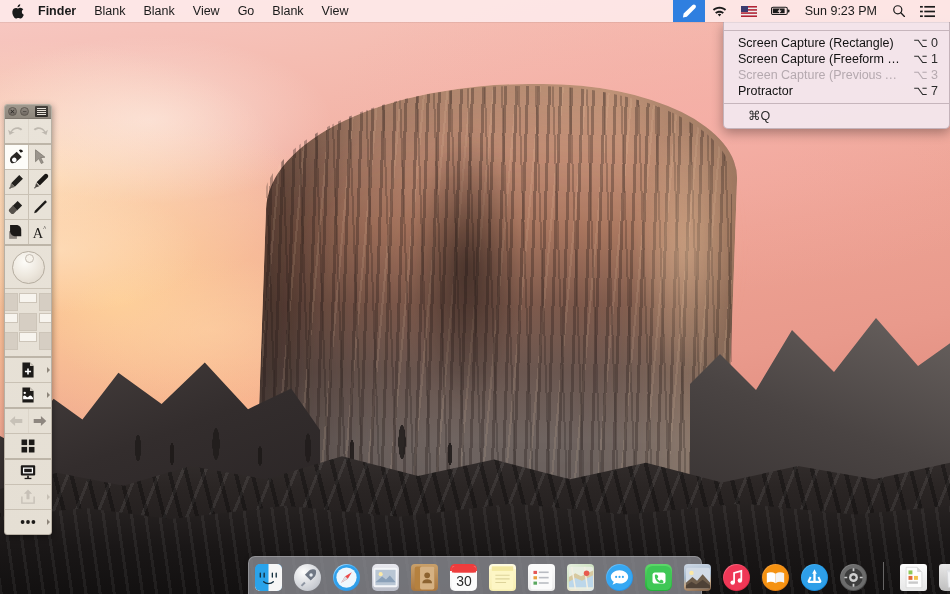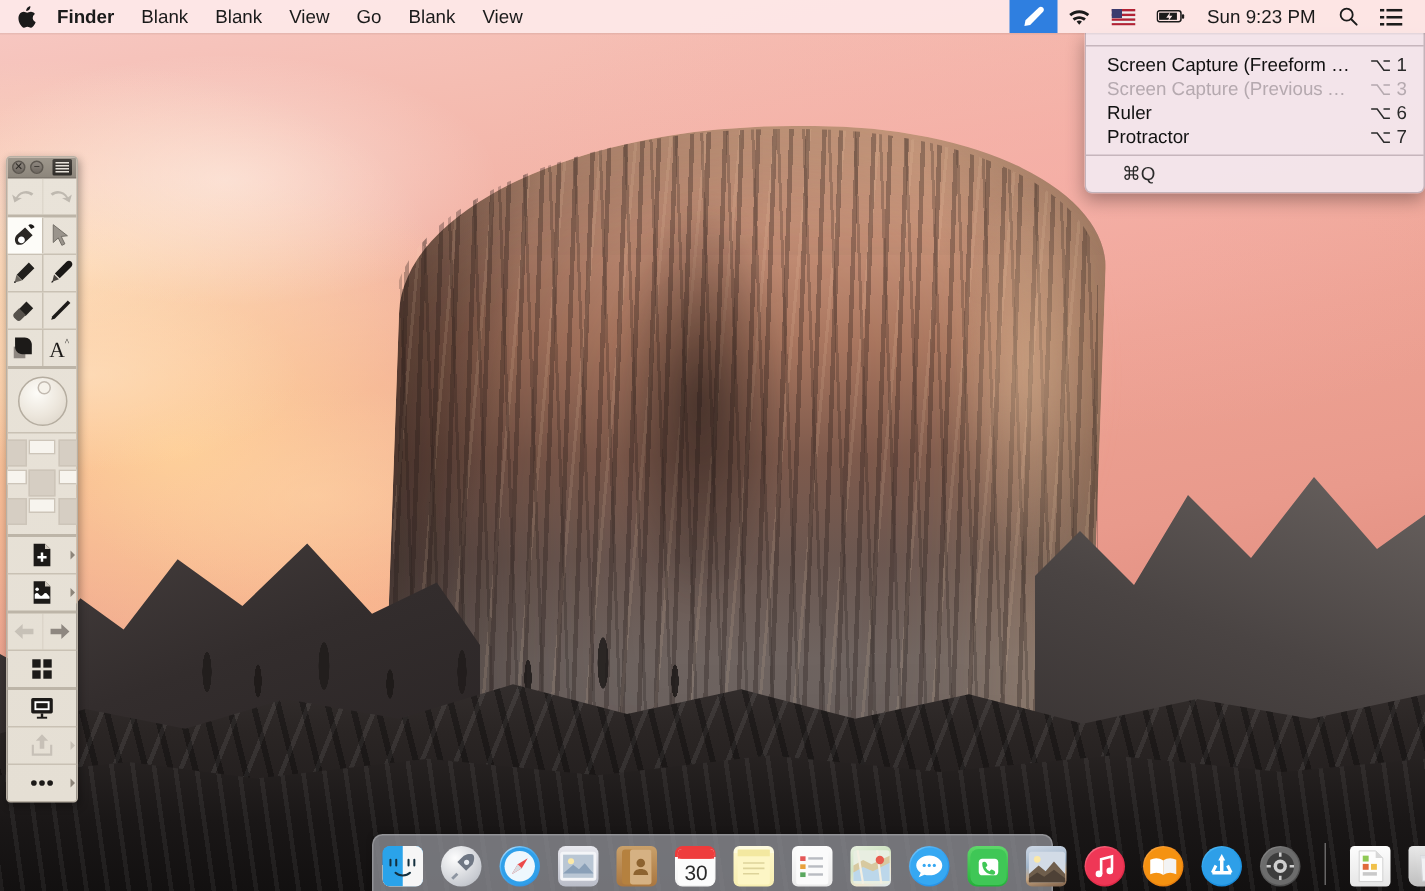--- a/index.html
+++ b/index.html
@@ -357,30 +357,30 @@
     </div>
   </div>
 </div>
 
 <div id="screenink-menu">
 
   <div class="mi-sep"></div>
 
   <div>
     <div class="mi">
+      <span class="label">Screen Capture (Rectangle)</span>
+      <span class="key">⌥ 0</span>
+    </div>
+    <div class="mi">
       <span class="label">Screen Capture (Freeform Shape)</span>
       <span class="key">⌥ 1</span>
     </div>
     <div class="mi disabled">
       <span class="label">Screen Capture (Previous Area)</span>
       <span class="key">⌥ 3</span>
-    </div>
-    <div class="mi">
-      <span class="label">Ruler</span>
-      <span class="key">⌥ 6</span>
     </div>
     <div class="mi">
       <span class="label">Protractor</span>
       <span class="key">⌥ 7</span>
     </div>
   </div>
 
   <div class="mi-sep"></div>
 
   <div>

